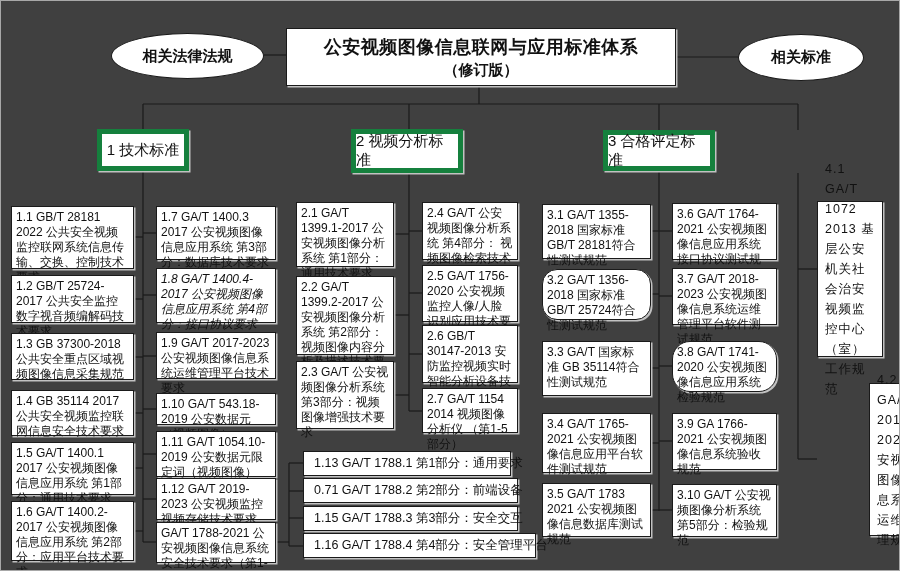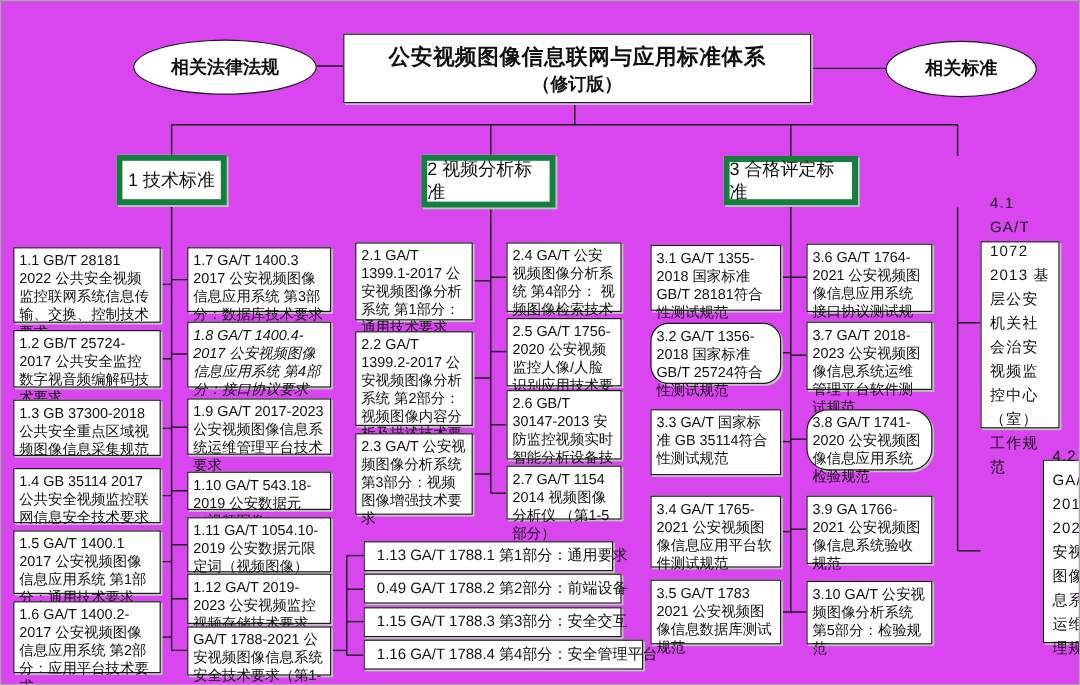--- a/index.html
+++ b/index.html
@@ -1,17 +1,17 @@
 <!DOCTYPE html>
 <html><head>
 <meta charset="utf-8">
 <style>
   html,body{margin:0;padding:0;background:#fff;}
   #canvas{
-    position:relative;width:900px;height:571px;background:#d946ef;
+    position:relative;width:900px;height:571px;background:#404040;
     border:1px solid #a8a8a8;box-sizing:border-box;overflow:hidden;
     font-family:"Liberation Sans","DejaVu Sans",sans-serif;color:#111;
   }
   #connectors{position:absolute;left:0;top:0;width:900px;height:571px;}
   #connectors line{stroke:#1a1a1a;stroke-width:1.2;}
   .node{
     position:absolute;box-sizing:border-box;border:1px solid #1a1a1a;background:#fff;
     font-size:12px;line-height:1.24;padding:3px 4px;color:#111;
     box-shadow:1.5px 1.5px 0 #c2c2c2;
   }
@@ -115,21 +115,21 @@
       <div class="node" style="left: 10px; top: 441px; width: 123px; height: 53px;">1.5 GA/T 1400.1 2017 公安视频图像信息应用系统 第1部分：通用技术要求</div>
       <div class="node" style="left: 10px; top: 500px; width: 123px; height: 60px;">1.6 GA/T 1400.2-2017 公安视频图像信息应用系统 第2部分：应用平台技术要求</div>
       <div class="node" style="left: 155px; top: 205px; width: 120px; height: 54px;">1.7 GA/T 1400.3 2017 公安视频图像信息应用系统 第3部分：数据库技术要求</div>
       <div class="node" style="left: 155px; top: 267px; width: 120px; height: 55px; font-style: italic;">1.8 GA/T 1400.4-2017 公安视频图像信息应用系统 第4部分：接口协议要求</div>
       <div class="node" style="left: 155px; top: 331px; width: 120px; height: 47px;">1.9 GA/T 2017-2023 公安视频图像信息系统运维管理平台技术要求</div>
       <div class="node" style="left: 155px; top: 392px; width: 120px; height: 32px;">1.10 GA/T 543.18-2019 公安数据元（视频图像）</div>
       <div class="node" style="left: 155px; top: 430px; width: 120px; height: 46px;">1.11 GA/T 1054.10-2019 公安数据元限定词（视频图像）</div>
       <div class="node" style="left: 155px; top: 477px; width: 120px; height: 42px;">1.12 GA/T 2019-2023 公安视频监控视频存储技术要求</div>
       <div class="node" style="left: 155px; top: 521px; width: 120px; height: 41px;">GA/T 1788-2021 公安视频图像信息系统安全技术要求（第1-4部分）</div>
       <div class="node mid" style="left: 302px; top: 450px; width: 208px; height: 25px;">1.13 GA/T 1788.1 第1部分：通用要求</div>
-      <div class="node mid" style="left: 302px; top: 477px; width: 215px; height: 25px;">0.49 GA/T 1788.2 第2部分：前端设备</div>
+      <div class="node mid" style="left: 302px; top: 477px; width: 215px; height: 25px;">0.71 GA/T 1788.2 第2部分：前端设备</div>
       <div class="node mid" style="left: 302px; top: 505px; width: 215px; height: 25px;">1.15 GA/T 1788.3 第3部分：安全交互</div>
       <div class="node mid" style="left: 302px; top: 532px; width: 233px; height: 25px;">1.16 GA/T 1788.4 第4部分：安全管理平台</div>
       <div class="node" style="left: 295px; top: 201px; width: 98px; height: 65px;">2.1 GA/T 1399.1-2017 公安视频图像分析系统 第1部分： 通用技术要求</div>
       <div class="node" style="left: 295px; top: 275px; width: 98px; height: 79px;">2.2 GA/T 1399.2-2017 公安视频图像分析系统 第2部分： 视频图像内容分析及描述技术要求</div>
       <div class="node" style="left: 295px; top: 360px; width: 98px; height: 68px;">2.3 GA/T 公安视频图像分析系统 第3部分：视频图像增强技术要求</div>
       <div class="node" style="left: 421px; top: 201px; width: 96px; height: 58px;">2.4 GA/T 公安视频图像分析系统 第4部分： 视频图像检索技术要求</div>
       <div class="node" style="left: 421px; top: 264px; width: 96px; height: 57px;">2.5 GA/T 1756-2020 公安视频监控人像/人脸识别应用技术要求</div>
       <div class="node" style="left: 421px; top: 324px; width: 96px; height: 58px;">2.6 GB/T 30147-2013 安防监控视频实时智能分析设备技术要求</div>
       <div class="node" style="left: 421px; top: 387px; width: 96px; height: 45px;">2.7 GA/T 1154 2014 视频图像分析仪 （第1-5部分）</div>
       <div class="node" style="left: 541px; top: 203px; width: 109px; height: 55px;">3.1 GA/T 1355-2018 国家标准GB/T 28181符合性测试规范</div>

